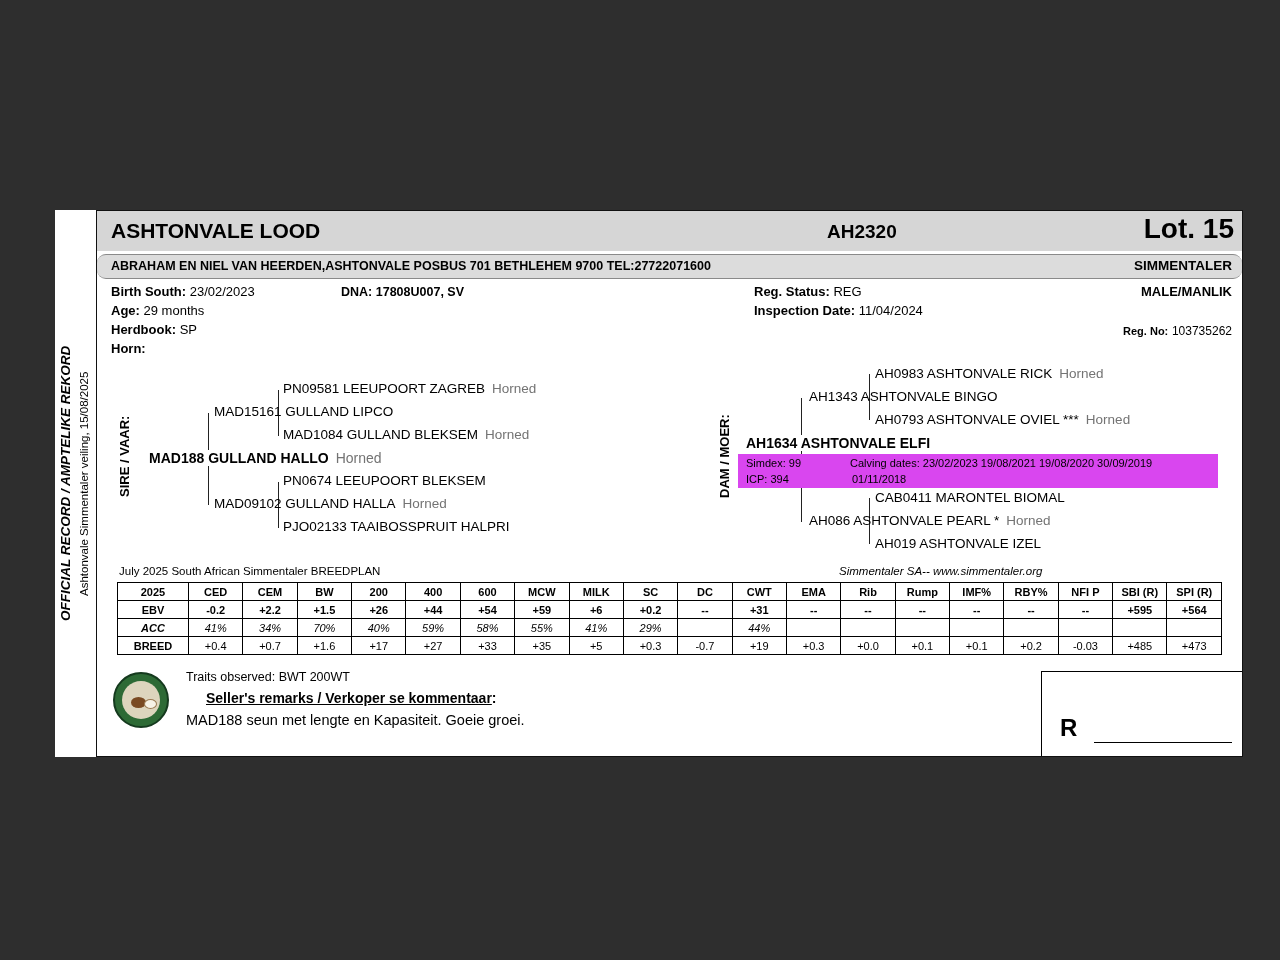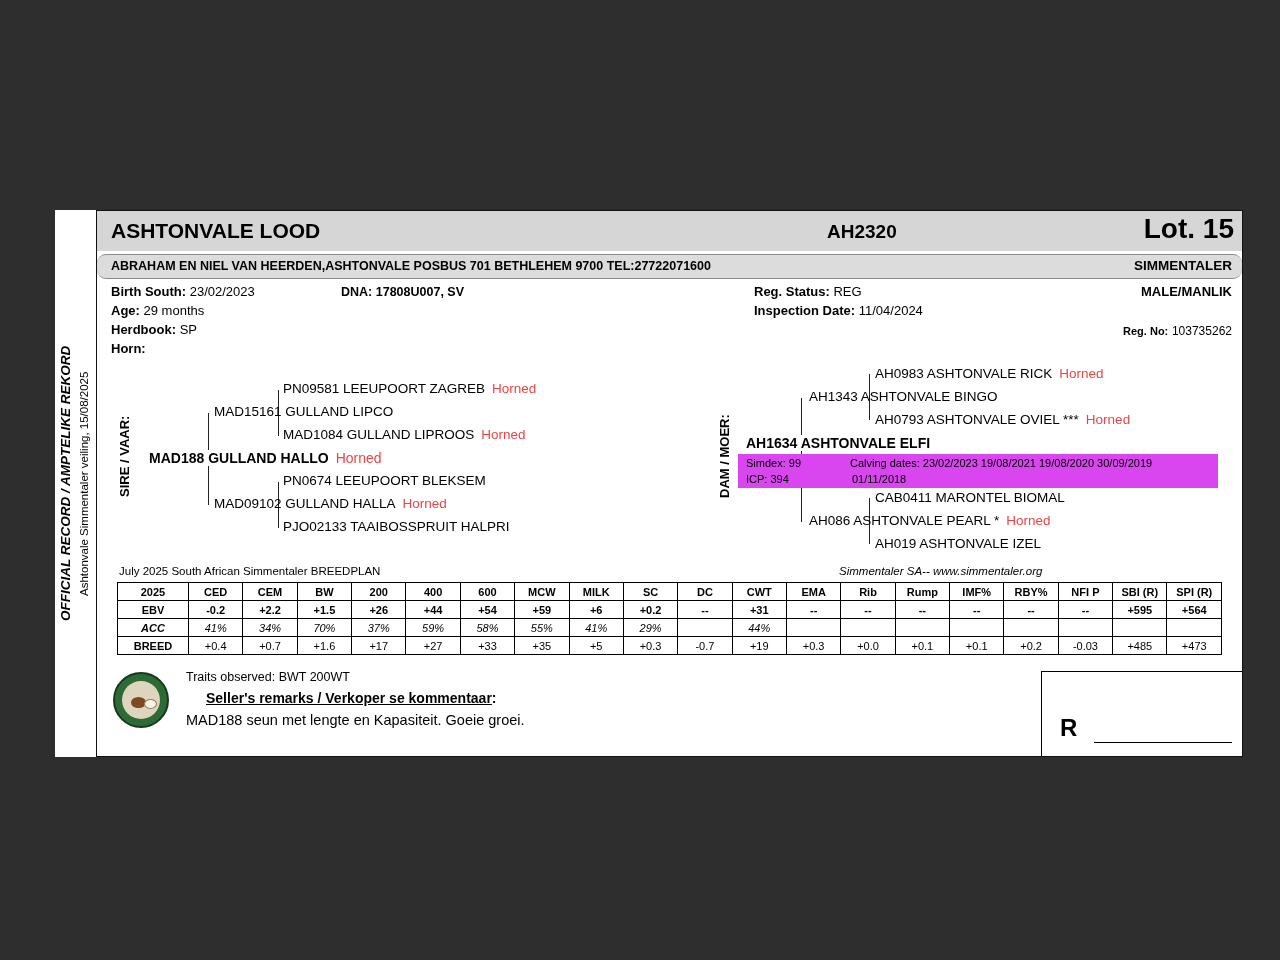--- a/index.html
+++ b/index.html
@@ -26,21 +26,21 @@
   .ownerbar { position:absolute; left:0; right:0; top:43px; height:25px; background:#dcdcdc; border-top:1px solid #8a8a8a; border-bottom:1px solid #8a8a8a; box-sizing:border-box;border-radius:9px; }
   .owner-line { position:absolute; left:14px; top:4px; font-size:12.5px; font-weight:bold; }
   .owner-breed { position:absolute; right:10px; top:3px; font-size:13.5px; font-weight:bold; }
 
   .dr { position:absolute; font-size:13px; white-space:nowrap; }
   .bl { font-weight:bold; }
 
   .vlab { position:absolute; font-weight:bold; font-size:13px; }
 
   .ped { position:absolute; font-size:13.5px; white-space:nowrap; z-index:2; }
-  .ped .horn { color:#ef4444; margin-left:7px; }
+  .ped .horn { color:#737373; margin-left:7px; }
   .subject { font-weight:bold; font-size:14px; background:#fff; padding-right:5px; z-index:3; }
   .pline { position:absolute; width:0; border-left:1.6px solid #222; z-index:1; }
 
   .dam-info { position:absolute; left:641px; top:243px; width:480px; height:34px; background:#d946ef; font-size:11px; z-index:3; }
   .dam-info span { position:absolute; white-space:nowrap; }
 
   .bp-title  { position:absolute; left:22px; top:354px; font-size:11.5px; }
   .bp-source { position:absolute; left:742px; top:354px; font-size:11.5px; font-style:italic; }
 
   .bp-table { position:absolute; left:20px; top:371px; width:1105px; border-collapse:collapse; table-layout:fixed; font-size:11px; background:#fff; }
@@ -101,21 +101,21 @@
     <div class="dr bl" style="left:14px;top:130px">Horn:</div>
 
     <div class="vlab vert" style="left:20px;top:160px;height:170px">SIRE / VAAR:</div>
 
     <div class="pline" style="left:181px;top:179px;height:46px"></div>
     <div class="pline" style="left:181px;top:271px;height:46px"></div>
     <div class="pline" style="left:111px;top:202px;height:92px"></div>
 
     <div class="ped" style="left:186px;top:170px"><span>PN09581 LEEUPOORT ZAGREB</span><span class="horn">Horned</span></div>
     <div class="ped" style="left:117px;top:193px"><span>MAD15161 GULLAND LIPCO</span></div>
-    <div class="ped" style="left:186px;top:216px"><span>MAD1084 GULLAND LIPROOS</span><span class="horn">Horned</span></div>
+    <div class="ped" style="left:186px;top:216px"><span>MAD1084 GULLAND BLEKSEM</span><span class="horn">Horned</span></div>
     <div class="ped subject" style="left:52px;top:239px"><span>MAD188 GULLAND HALLO</span><span class="horn" style="font-weight:normal">Horned</span></div>
     <div class="ped" style="left:186px;top:262px"><span>PN0674 LEEUPOORT BLEKSEM</span></div>
     <div class="ped" style="left:117px;top:285px"><span>MAD09102 GULLAND HALLA</span><span class="horn">Horned</span></div>
     <div class="ped" style="left:186px;top:308px"><span>PJO02133 TAAIBOSSPRUIT HALPRI</span></div>
 
     <div class="vlab vert" style="left:620px;top:160px;height:170px">DAM / MOER:</div>
 
     <div class="pline" style="left:772px;top:163px;height:46px"></div>
     <div class="pline" style="left:772px;top:287px;height:46px"></div>
     <div class="pline" style="left:704px;top:187px;height:124px"></div>
@@ -182,21 +182,21 @@
             <td>--</td>
             <td>--</td>
             <td>+595</td>
             <td>+564</td>
           </tr>
           <tr class="row-acc">
             <td>ACC</td>
             <td>41%</td>
             <td>34%</td>
             <td>70%</td>
-            <td>37%</td>
+            <td>40%</td>
             <td>59%</td>
             <td>58%</td>
             <td>55%</td>
             <td>41%</td>
             <td>29%</td>
             <td></td>
             <td>44%</td>
             <td></td>
             <td></td>
             <td></td>

